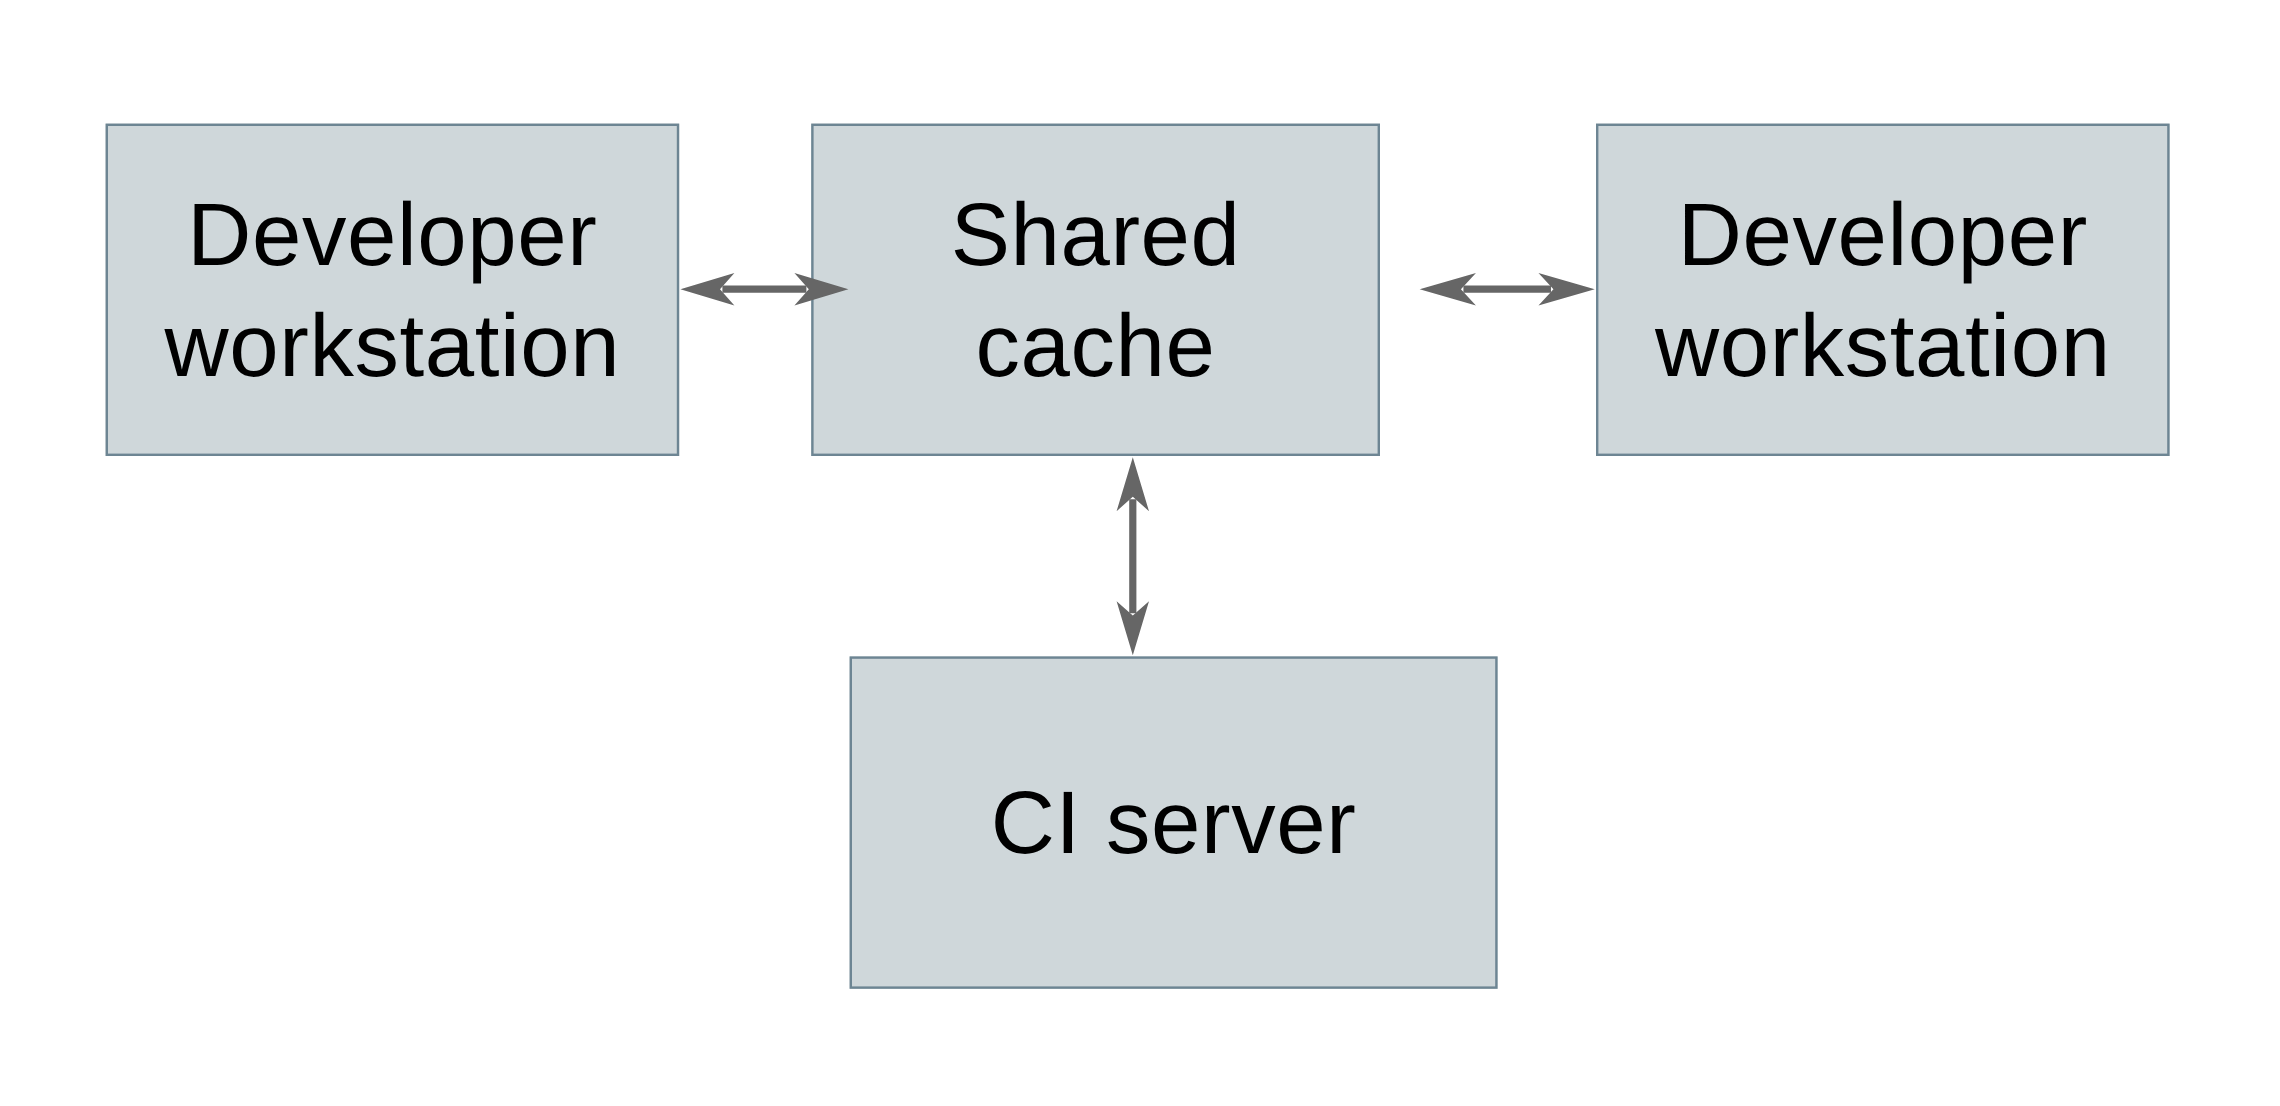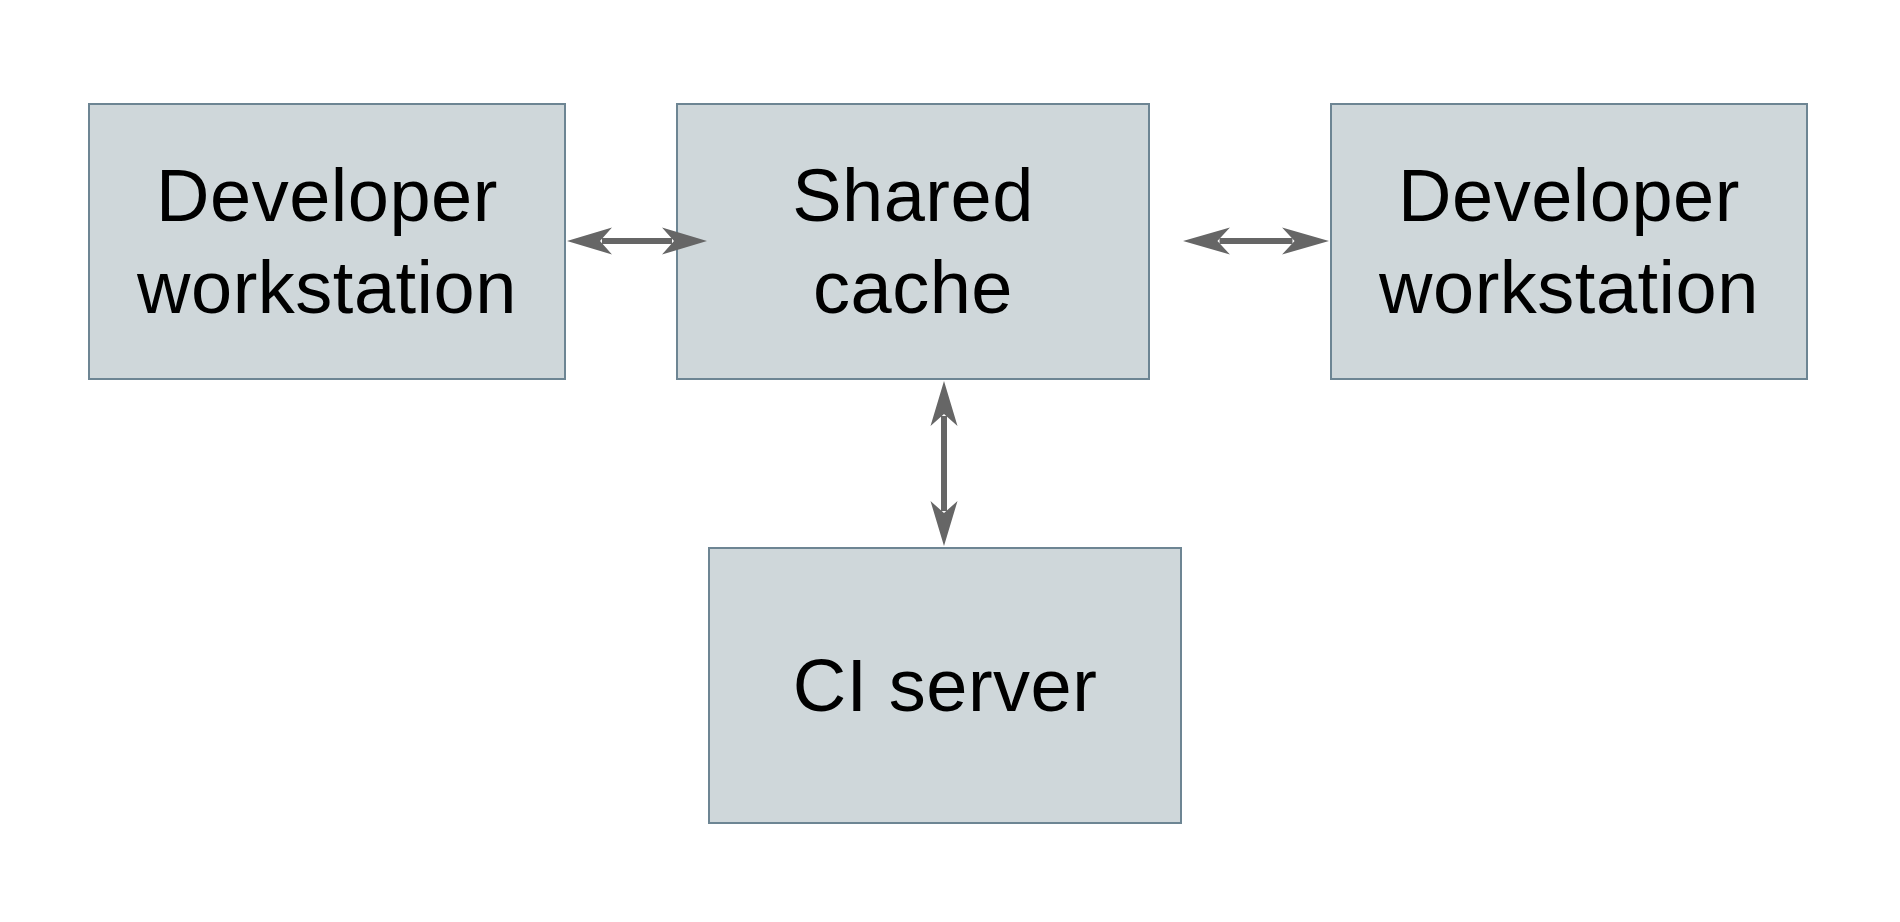--- a/index.html
+++ b/index.html
@@ -31,21 +31,21 @@
     font-size: 74px;
     line-height: 1.24;
     color: var(--text);
     text-align: center;
     white-space: pre-line;
     letter-spacing: 0.5px;
   }
   .node-dev-left   { left: 88px;   top: 103px; width: 478px; height: 277px; }
   .node-shared     { left: 676px;  top: 103px; width: 474px; height: 277px; }
   .node-dev-right  { left: 1330px; top: 103px; width: 478px; height: 277px; }
-  .node-ci         { left: 708px;  top: 547px; width: 474px; height: 277px; }
+  .node-ci         { left: 708px;  top: 547px; width: 540px; height: 277px; }
   .arrow {
     position: absolute;
     color: var(--arrow);
     display: block;
   }
   .arrow svg { display: block; width: 100%; height: 100%; }
   .arrow-h-left  { left: 566px;  top: 225px; width: 142px; height: 32px; }
   .arrow-h-right { left: 1182px; top: 225px; width: 148px; height: 32px; }
   .arrow-v       { left: 928px;  top: 380px; width: 32px;  height: 167px; }
 </style>

